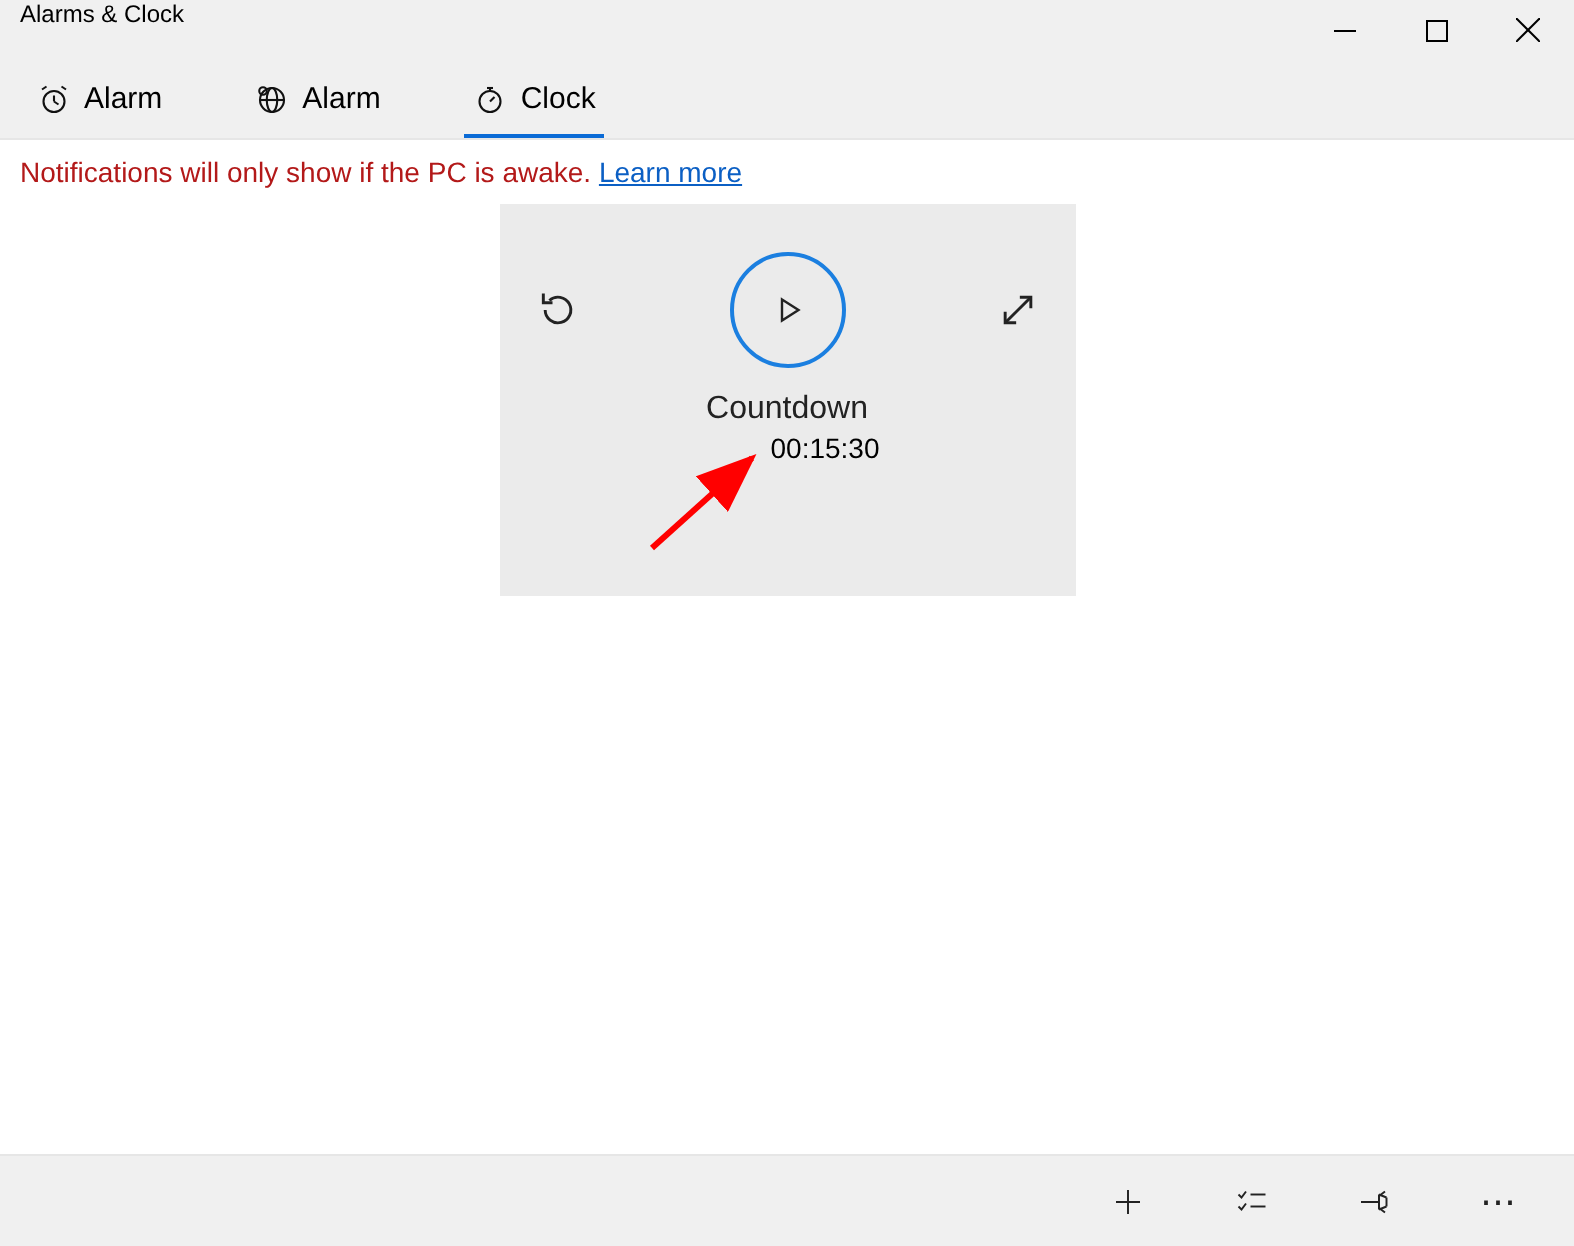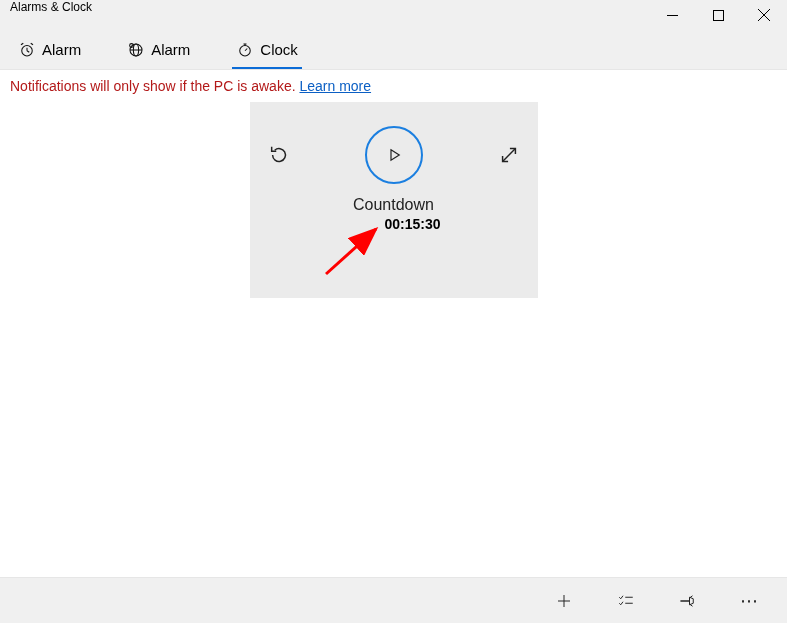--- a/index.html
+++ b/index.html
@@ -112,21 +112,21 @@
       width: 58px; height: 58px;
       border-radius: 50%;
       border: 2px solid #1b7fe0;
       background: transparent;
       display: flex; align-items: center; justify-content: center;
       cursor: pointer;
     }
     .play-btn svg { width: 18px; height: 18px; fill: none; stroke: #222; stroke-width: 1.6; }
 
     .timer-label { font-size: 16px; color: #222; margin-top: 6px; }
-    .timer-set   { font-size: 14px; color: #000; font-weight: 700; margin-top: 2px; margin-left: 38px; }
+    .timer-set   { font-size: 14px; color: #000; font-weight: 400; margin-top: 2px; margin-left: 38px; }
 
     
     .arrow {
       position: absolute;
       left: 316px;
       top: 219px;
       width: 90px;
       height: 70px;
       pointer-events: none;
     }

